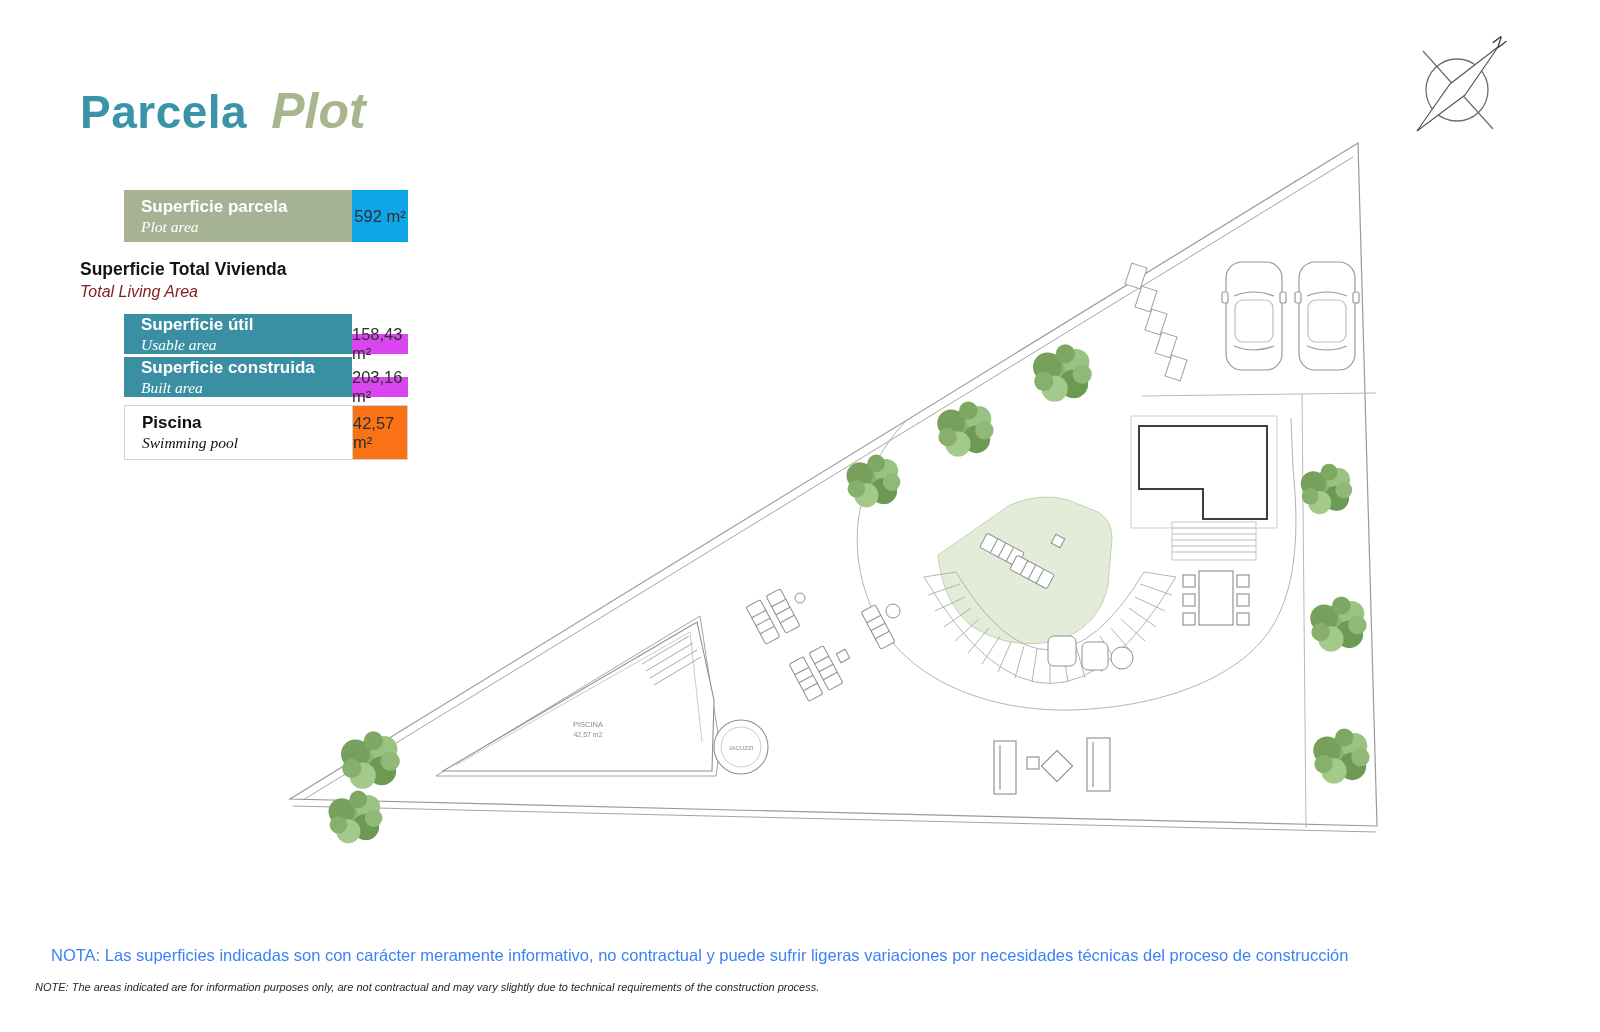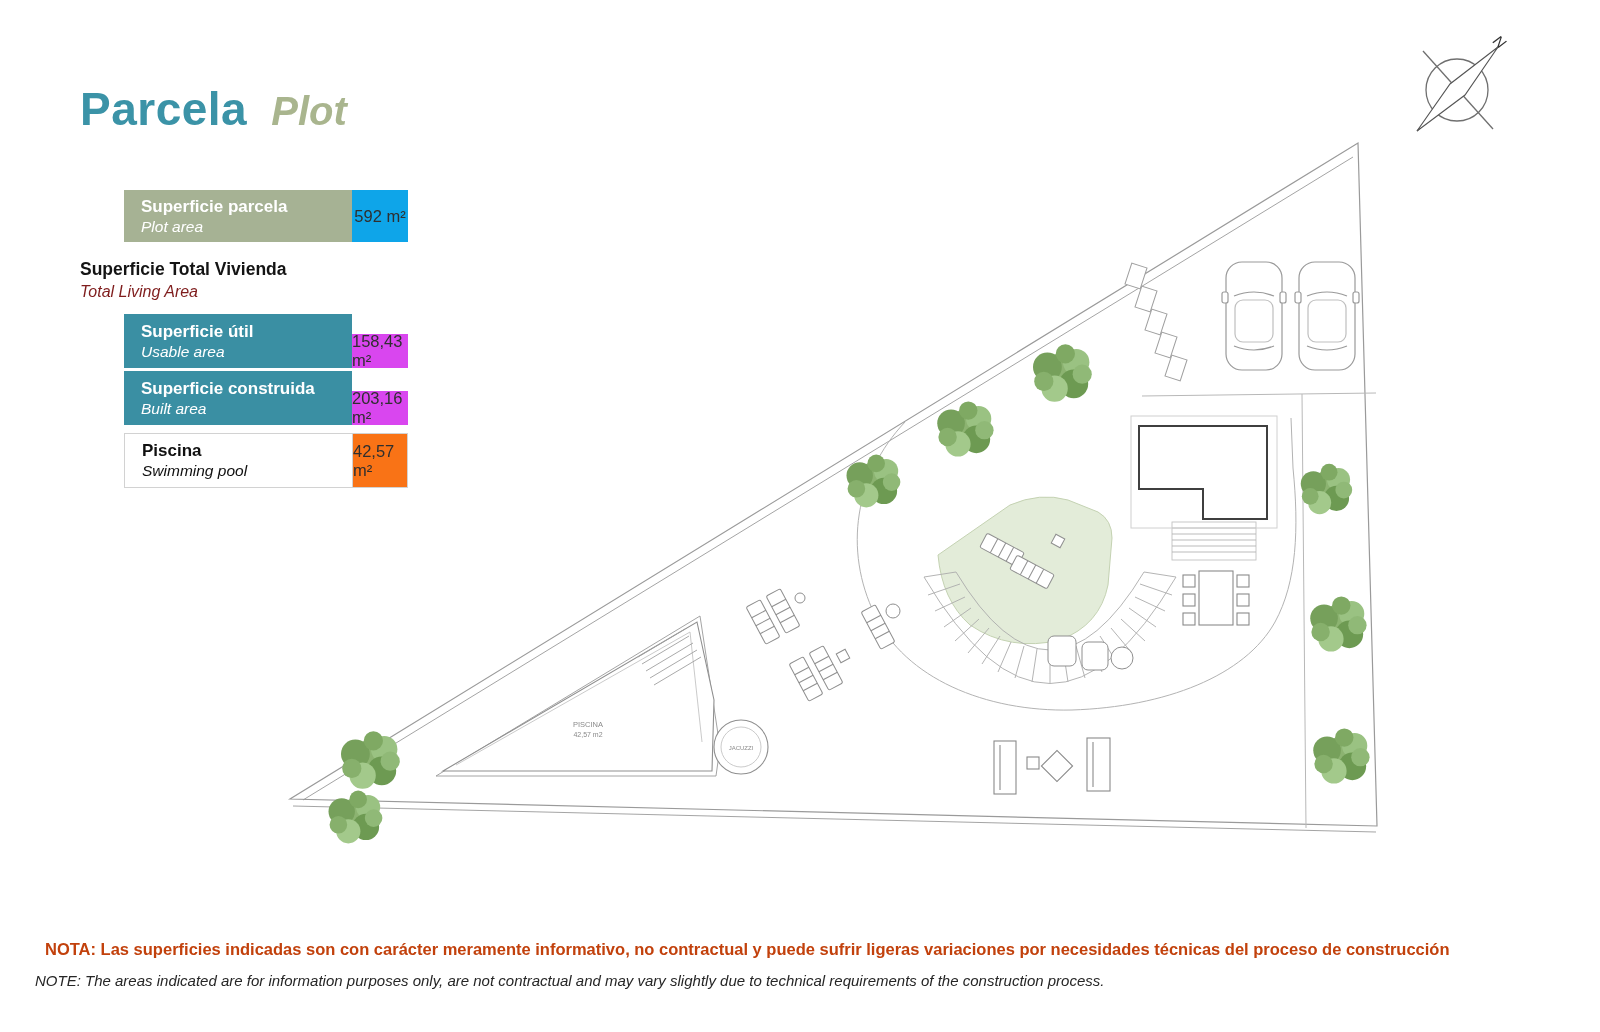--- a/index.html
+++ b/index.html
@@ -3,49 +3,49 @@
 <meta charset="utf-8">
 <style>
   html,body{margin:0;padding:0;background:#ffffff;}
   .page{position:relative;width:1600px;height:1032px;background:#ffffff;
         font-family:"Liberation Sans",sans-serif;overflow:hidden;}
 
   
   .header{position:absolute;left:80px;top:82px;}
   .header h1{display:flex;align-items:baseline;margin:0;}
   .title{font-size:46px;font-weight:700;color:#3b93a7;letter-spacing:.5px;}
-  .subtitle{font-size:40px;font-weight:700;font-style:italic;color:#a9b58e;margin-left:24px;}
+  .subtitle{font-size:50px;font-weight:700;font-style:italic;color:#a9b58e;margin-left:24px;}
 
   
   .summary{position:absolute;left:80px;top:190px;width:328px;}
   .srow{display:flex;padding-left:44px;}
   .srow .lbl{width:228px;box-sizing:border-box;padding:6px 8px 6px 17px;
              display:flex;flex-direction:column;justify-content:center;}
   .srow .val{flex:1;display:flex;align-items:center;justify-content:center;
              font-size:16.5px;color:#2f2f2f;box-sizing:border-box;}
   .lbl .l1{font-size:17px;font-weight:700;line-height:1.25;}
-  .lbl .l2{font-size:15.5px;font-style:italic;line-height:1.25;}
+  .lbl .l2{font-size:15.5px;font-style:italic;line-height:1.25;font-family:Liberation Serif, serif;}
   .row-plot{height:52px;}
   .row-plot .lbl{background:#a6b294;color:#ffffff;}
   .row-plot .val{background:#0ea5e9;}
   .total-heading{margin:17px 0 13px;}
   .total-heading .l1{font-size:17.5px;font-weight:700;color:#141414;}
   .total-heading .l2{font-size:16px;font-style:italic;color:#7f1d1d;margin-top:3px;}
-  .row-teal{height:54px;}
+  .row-teal{height:40px;}
   .row-teal .lbl{background:#3a8fa3;color:#ffffff;}
   .row-teal .val{background:#d946ef;margin-top:20px;}
   .row-usable{margin-bottom:3px;}
   .row-pool{height:55px;margin-top:8px;}
   .row-pool .lbl{background:#ffffff;color:#101010;border:1px solid #d2d2d2;border-right:none;}
   .row-pool .val{background:#f97316;border:1px solid #d2d2d2;}
 
   
   .notes{position:absolute;left:35px;top:930px;width:1545px;}
-  .note-es{font-size:16.5px;font-weight:700;color:#c2410c;margin:10px;}
-  .note-en{font-size:15px;font-style:italic;color:#262626;margin:13px 0 0;}
+  .note-es{font-size:16.5px;font-weight:400;color:#3b82f6;margin:16px;}
+  .note-en{font-size:11px;font-style:italic;color:#262626;margin:13px 0 0;}
 
   
   .plan-svg{position:absolute;left:0;top:0;font-family:"Liberation Sans",sans-serif;}
 </style>
 </head>
 <body>
 
 <div class="page">
 
   <div class="header">

